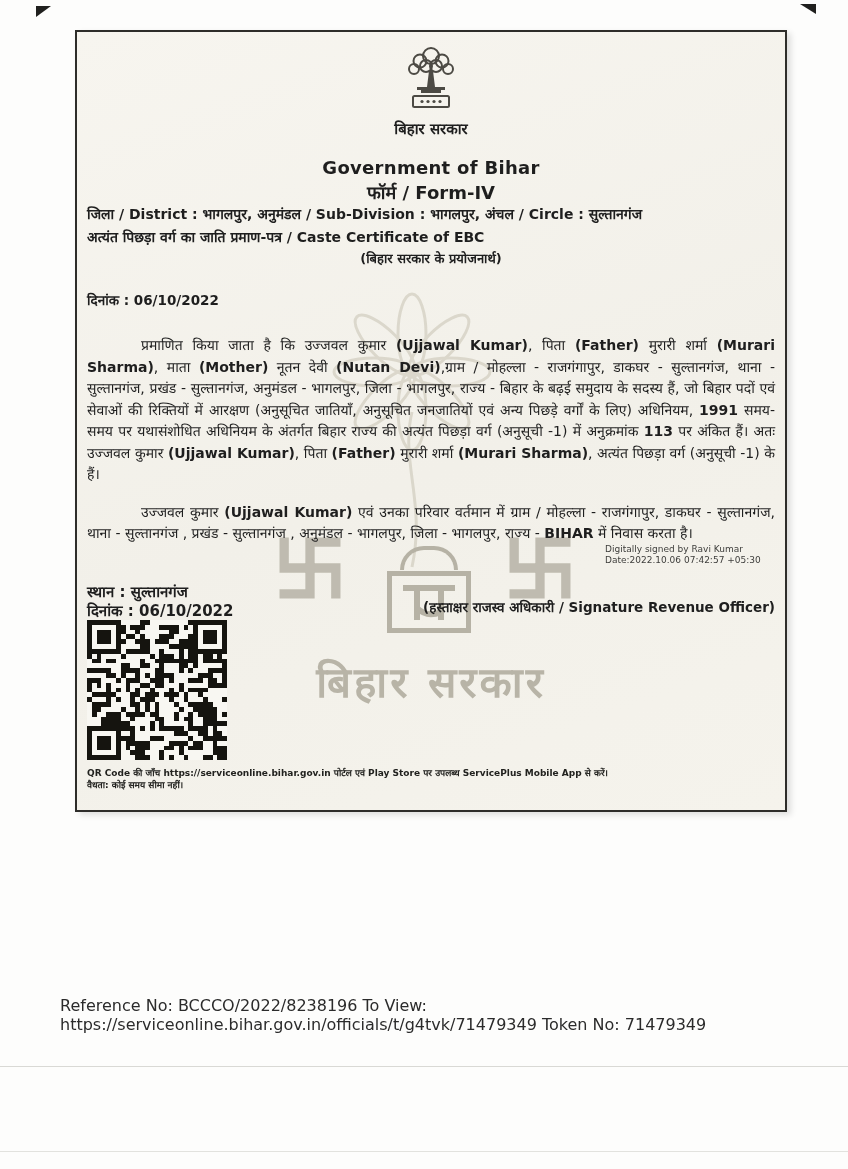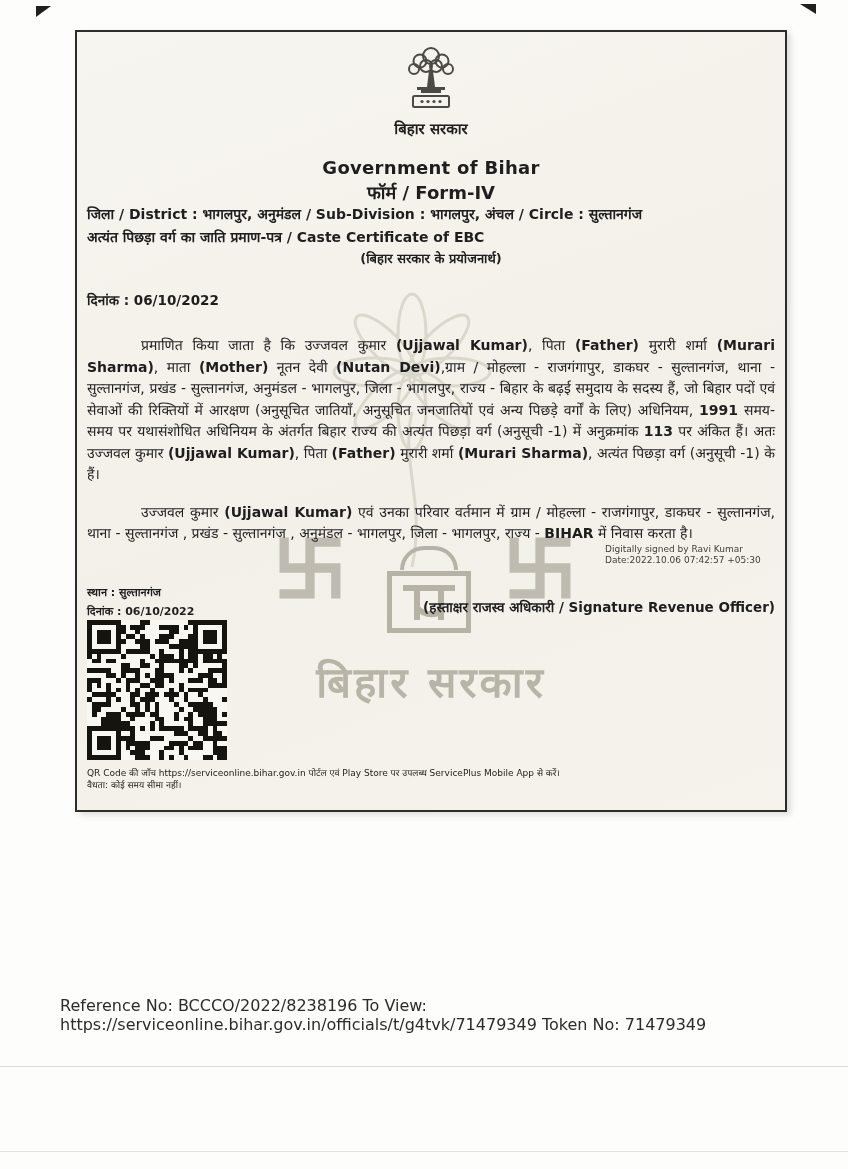--- a/index.html
+++ b/index.html
@@ -49,24 +49,24 @@
   .t-form { text-align:center; font-size:18px; font-weight:700; margin-top:2px; }
   .t-district { text-align:left; font-size:14px; font-weight:700; }
   .t-title    { font-size:14px; font-weight:700; margin-top:4px; }
   .t-purpose  { text-align:center; font-size:13px; font-weight:700; margin-top:3px; }
   .row-meta { display:flex; justify-content:space-between; font-size:13.5px; font-weight:700; margin-top:24px; }
   .para { font-size:14px; line-height:21.5px; text-align:justify; text-indent:54px; }
   .para-1 { margin-top:26px; }
   .para-2 { margin-top:16px; }
   .digital-sig { position:absolute; left:528px; top:512px; width:175px;
                  font-size:9px; line-height:11px; color:#3d3d3b; }
-  .place-date { position:absolute; left:10px; top:551px; font-size:11px; font-weight:700; line-height:19px; }
+  .place-date { position:absolute; left:10px; top:551px; font-size:15px; font-weight:700; line-height:19px; }
   .sig-line { position:absolute; right:10px; top:566px; font-size:13.5px; font-weight:700;margin-left:16px; }
   .qr { position:absolute; left:10px; top:588px; width:140px; height:140px; background:#f8f7f2; }
-  .notes { position:absolute; left:10px; top:736px; font-size:9px; font-weight:400;
+  .notes { position:absolute; left:10px; top:736px; font-size:9px; font-weight:700;
            line-height:11.5px; color:#22221f; }
 
   .ref-line { position:absolute; left:60px; top:996px; font-size:16px; color:#2b2b2b; }
 
   b { font-weight:700; }
 </style>
 </head>
 <body>
 
 <div class="page">

